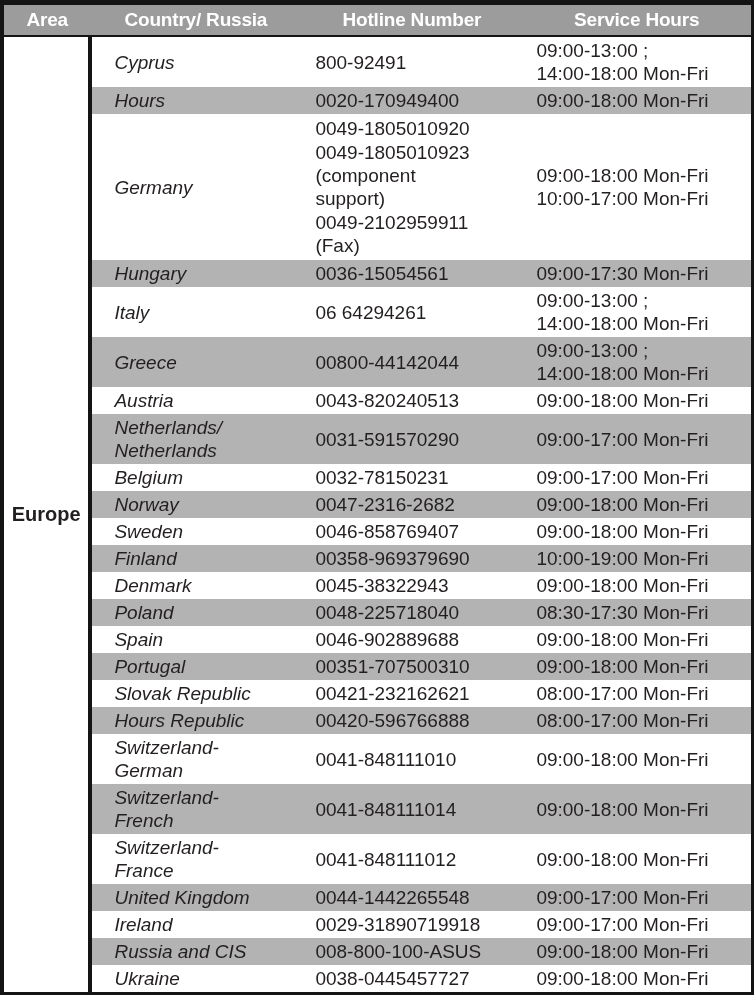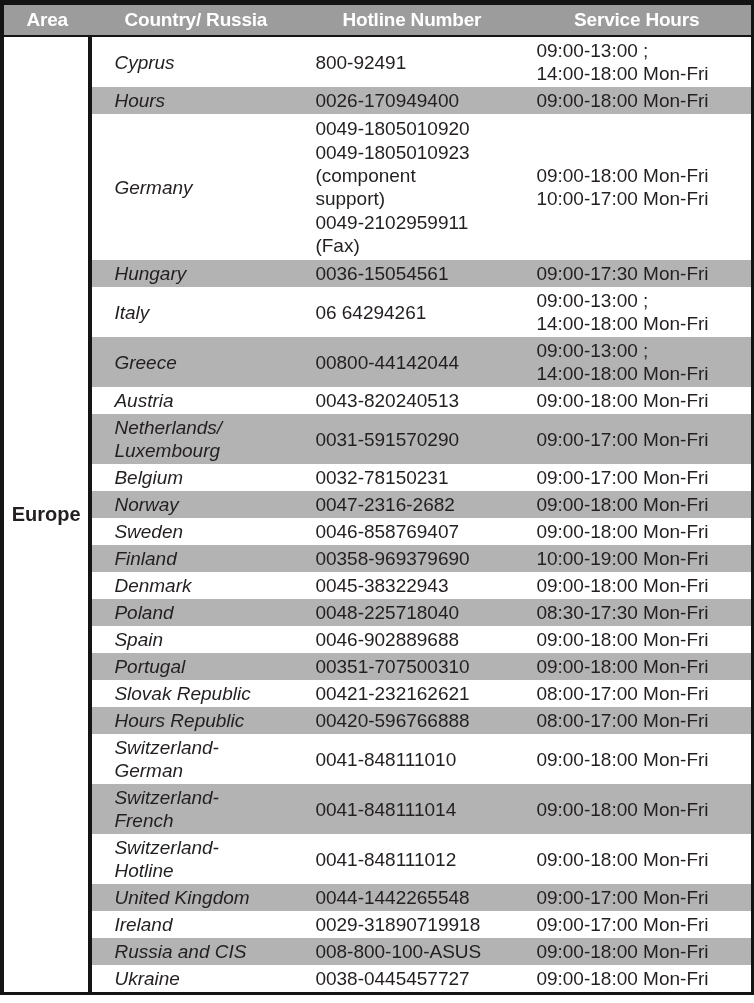--- a/index.html
+++ b/index.html
@@ -92,21 +92,21 @@
         <td class="hours">
           <div class="line">09:00-13:00 ;</div>
           <div class="line">14:00-18:00 Mon-Fri</div>
         </td>
       </tr>
       <tr class="alt">
         <td class="country">
           <div class="line">Hours</div>
         </td>
         <td class="hotline">
-          <div class="para">0026-170949400</div>
+          <div class="para">0020-170949400</div>
         </td>
         <td class="hours">
           <div class="line">09:00-18:00 Mon-Fri</div>
         </td>
       </tr>
       <tr>
         <td class="country">
           <div class="line">Germany</div>
         </td>
         <td class="hotline multi">
@@ -161,21 +161,21 @@
         <td class="hotline">
           <div class="para">0043-820240513</div>
         </td>
         <td class="hours">
           <div class="line">09:00-18:00 Mon-Fri</div>
         </td>
       </tr>
       <tr class="alt">
         <td class="country">
           <div class="line">Netherlands/</div>
-          <div class="line">Luxembourg</div>
+          <div class="line">Netherlands</div>
         </td>
         <td class="hotline">
           <div class="para">0031-591570290</div>
         </td>
         <td class="hours">
           <div class="line">09:00-17:00 Mon-Fri</div>
         </td>
       </tr>
       <tr>
         <td class="country">
@@ -307,21 +307,21 @@
         <td class="hotline">
           <div class="para">0041-848111014</div>
         </td>
         <td class="hours">
           <div class="line">09:00-18:00 Mon-Fri</div>
         </td>
       </tr>
       <tr>
         <td class="country">
           <div class="line">Switzerland-</div>
-          <div class="line">Hotline</div>
+          <div class="line">France</div>
         </td>
         <td class="hotline">
           <div class="para">0041-848111012</div>
         </td>
         <td class="hours">
           <div class="line">09:00-18:00 Mon-Fri</div>
         </td>
       </tr>
       <tr class="alt">
         <td class="country">

